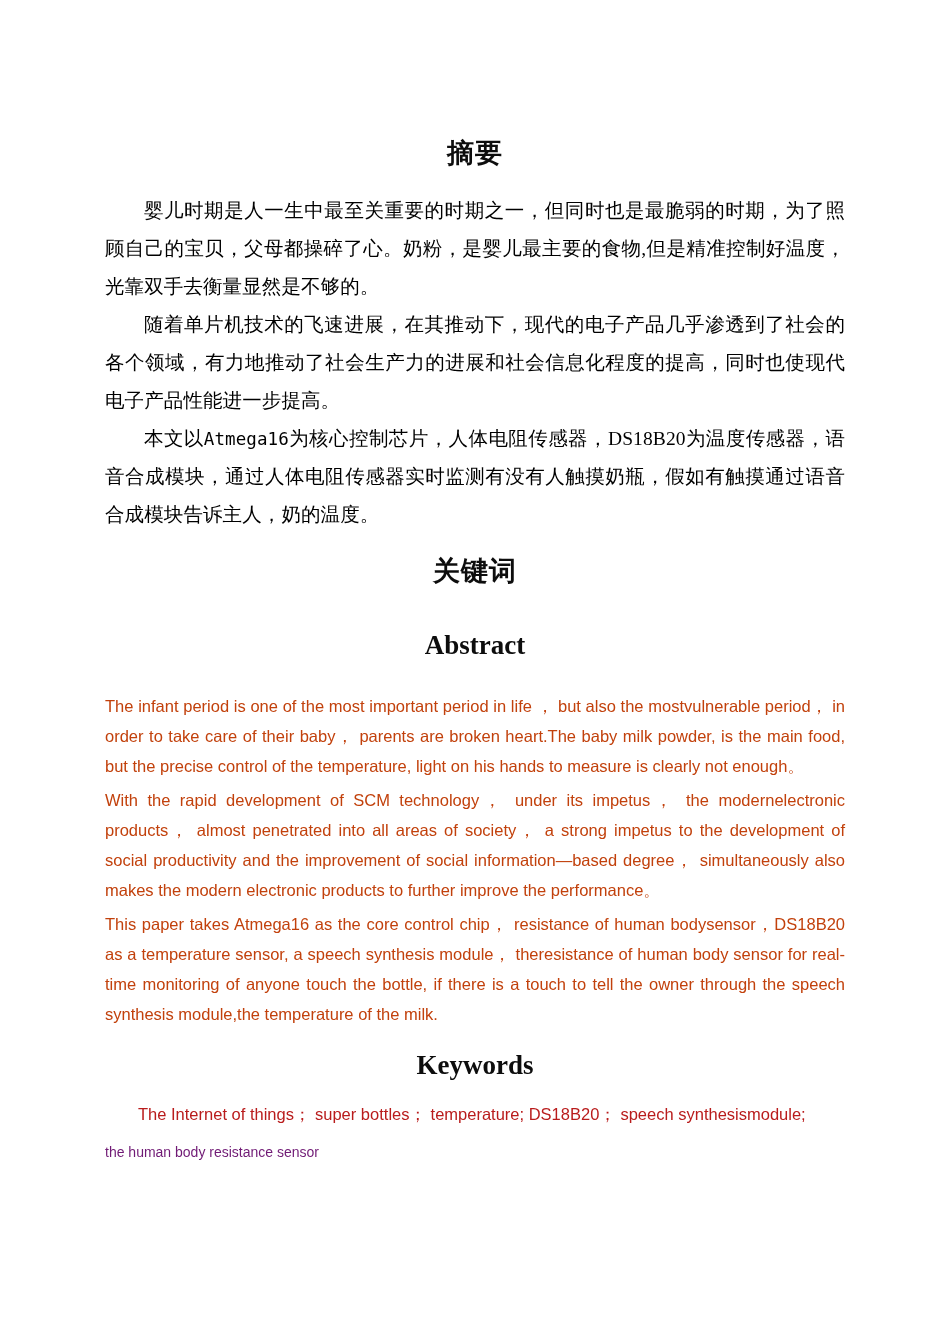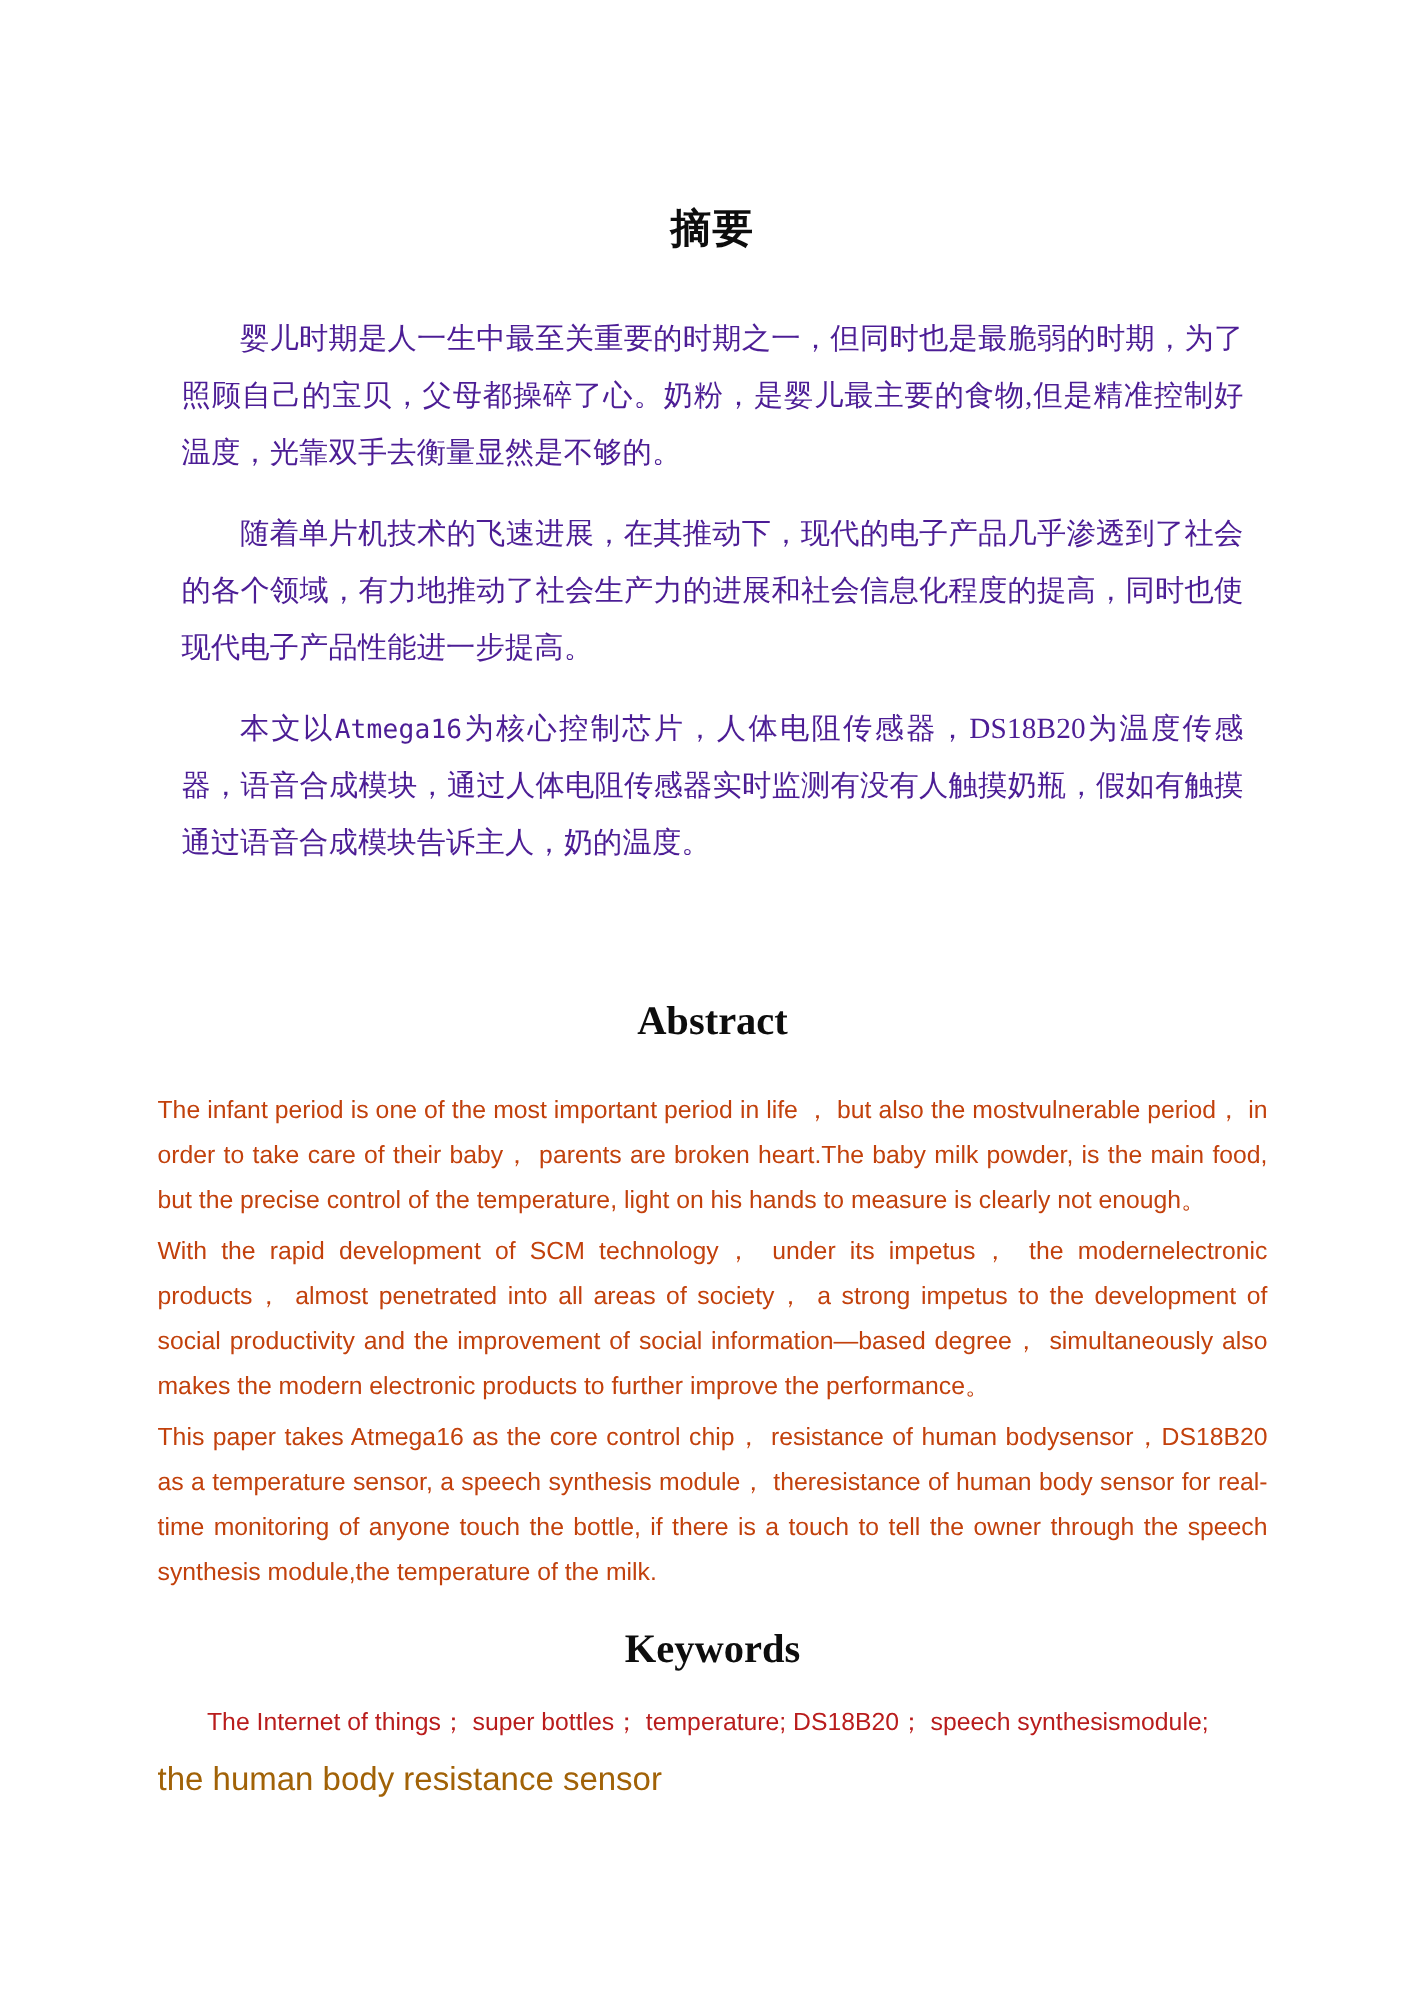--- a/index.html
+++ b/index.html
@@ -50,22 +50,22 @@
   }
 
   
   .cn-para {
     font-family: "Liberation Serif", "DejaVu Serif", serif;
     font-size: 19.5px;
     line-height: 38px;
     text-align: justify;
     text-justify: inter-ideograph;
     text-indent: 2em;
-    margin: 16px;
-    color: #4c1d95;
+    margin: 0;
+    color: #000000;
     letter-spacing: 0.1px;
   }
   .cn-keywords {
     font-family: "Liberation Serif", "DejaVu Serif", serif;
     font-size: 19.5px;
     line-height: 38px;
     text-align: center;
     margin: 0;
     color: #1f1f1f;
   }
@@ -87,24 +87,24 @@
     font-family: "Liberation Sans", "DejaVu Sans", sans-serif;
     font-size: 16.5px;
     line-height: 38px;
     text-align: justify;
     margin: 0;
     color: #b91c1c;
     text-indent: 2em;
   }
   .en-keywords-cont {
     font-family: "Liberation Sans", "DejaVu Sans", sans-serif;
-    font-size: 22px;
+    font-size: 14px;
     line-height: 38px;
     margin: 0;
-    color: #a16207;
+    color: #701a75;
   }
 
   
   .sp-after-zhaiyao { height: 24px; }
   .sp-before-guanjianci { height: 22px; }
   .sp-after-guanjianci { height: 18px; }
   .sp-before-abstract { height: 28px; }
   .sp-after-abstract { height: 30px; }
   .sp-para-gap { height: 4px; }
   .sp-before-keywords { height: 22px; }
@@ -121,20 +121,21 @@
     <div class="sp-after-zhaiyao"></div>
 
     <p class="cn-para">婴儿时期是人一生中最至关重要的时期之一，但同时也是最脆弱的时期，为了照顾自己的宝贝，父母都操碎了心。奶粉，是婴儿最主要的食物,但是精准控制好温度，光靠双手去衡量显然是不够的。</p>
 
     <p class="cn-para">随着单片机技术的飞速进展，在其推动下，现代的电子产品几乎渗透到了社会的各个领域，有力地推动了社会生产力的进展和社会信息化程度的提高，同时也使现代电子产品性能进一步提高。</p>
 
     <p class="cn-para"><span>本文以</span><span class="mono">Atmega16</span><span>为核心控制芯片，人体电阻传感器，</span><span>DS18B20</span><span>为温度传感器，语音合成模块，通过人体电阻传感器实时监测有没有人触摸奶瓶，假如有触摸通过语音合成模块告诉主人，奶的温度。</span></p>
 
     <div class="sp-before-guanjianci"></div>
 
+    <h1 class="heading-cn">关键词</h1>
 
     <div class="sp-after-guanjianci"></div>
 
 
     <div class="sp-before-abstract"></div>
 
     <h1 class="heading-en">Abstract</h1>
 
     <div class="sp-after-abstract"></div>
 

